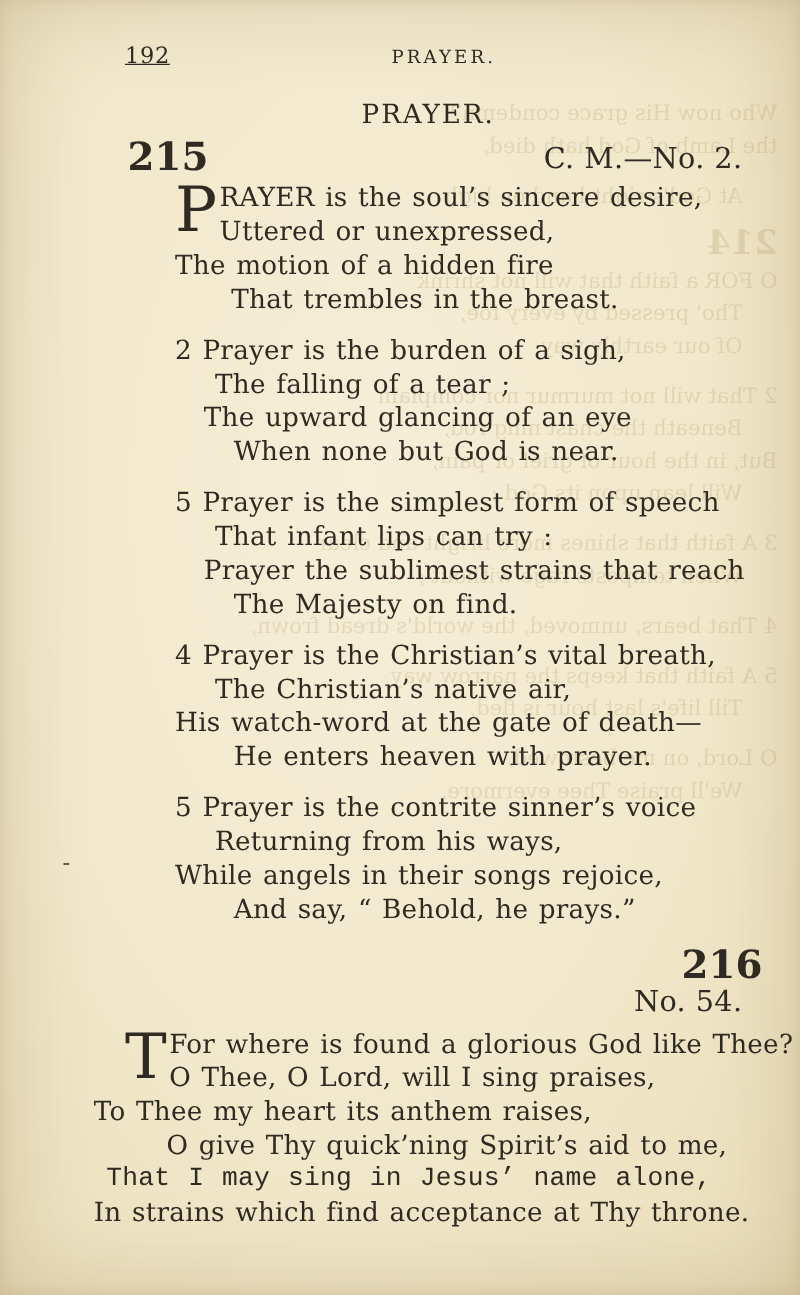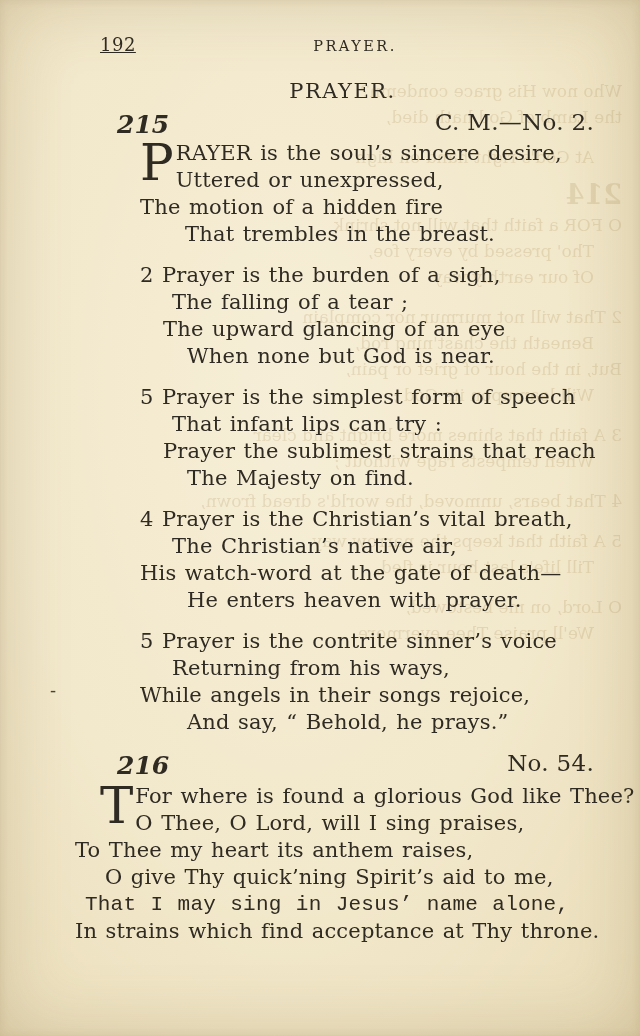--- a/index.html
+++ b/index.html
@@ -40,22 +40,22 @@
 
   .section-title {
     text-align:center; font-size:21px; font-weight:normal;
     letter-spacing:1.5px; margin:24px 0 0;
   }
 
   .hymn-head {
     display:flex; justify-content:space-between; align-items:flex-end;
     margin-top:6px; position:relative;
   }
-  .hymn-head.second { margin-top:14px; }
-  .hymn-no { font-size:25px; font-weight:bold; line-height:1.1; margin-left:42px;font-style:italic; }
+  .hymn-head.second { margin-top:14px;flex-direction:column; }
+  .hymn-no { font-size:31px; font-weight:bold; line-height:1.1; margin-left:27px; }
   .hymn-meter { font-size:23px; padding-bottom:3px; margin-right:16px; letter-spacing:0.3px; }
 
   .verse { margin-left:65px; margin-top:14px; position:relative; }
   .verse.first { margin-top:2px; }
   .line {
     margin:0; font-size:21px; line-height:27px;
     letter-spacing:0.2px; word-spacing:1.5px; white-space:nowrap;
   }
   .dropcap {
     float:left; font-size:50px; line-height:46px; height:53px;
@@ -65,21 +65,21 @@
 
   
   .l1 { margin-left:22px; }
   .l3 { margin-left:45px; }
   .inA { margin-left:32px; }
   .inB { margin-left:23px; }
   .inC { margin-left:47px; }
 
   
   .stanza { margin-top:4px; position:relative; }
-  .m30 { margin-left:30px; }
+  .m30 { margin-left:30px;text-align:center; }
   .m10 { margin-left:10px;font-family:Liberation Mono, monospace; }
 
   .stray-mark {
     position:absolute; left:50px; top:680px;
     font-size:18px; color:#4a4236;
   }
 </style>
 </head>
 <body>
 

